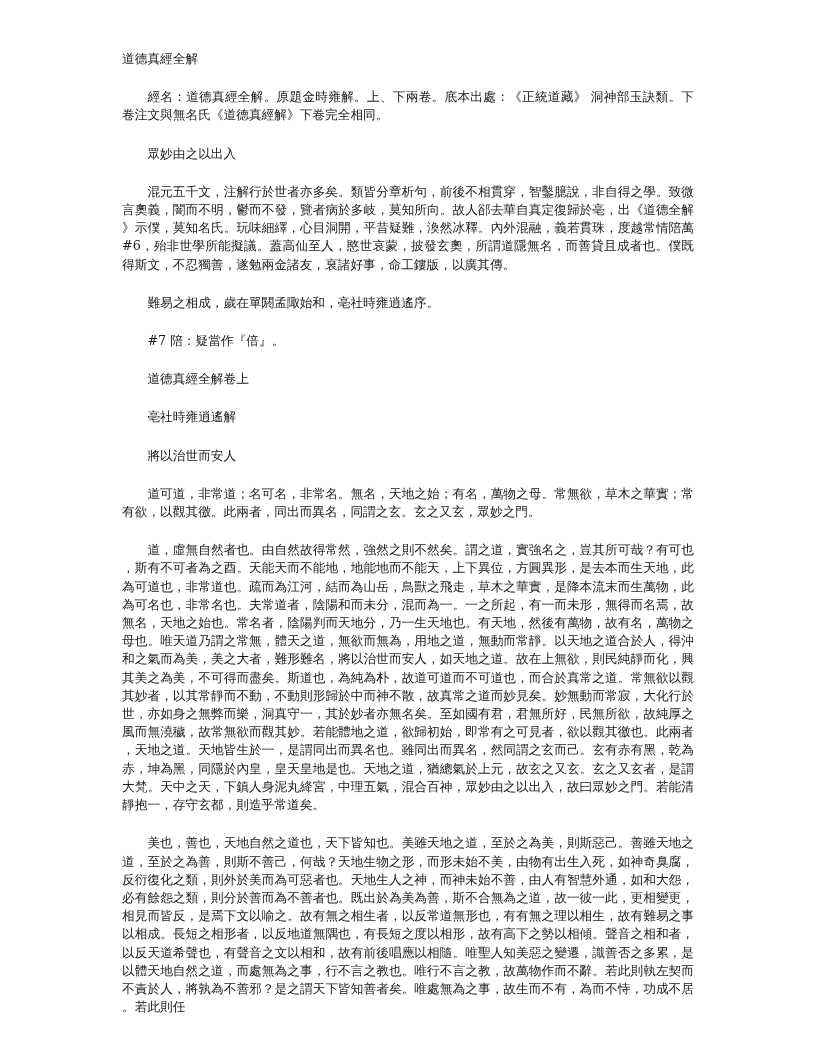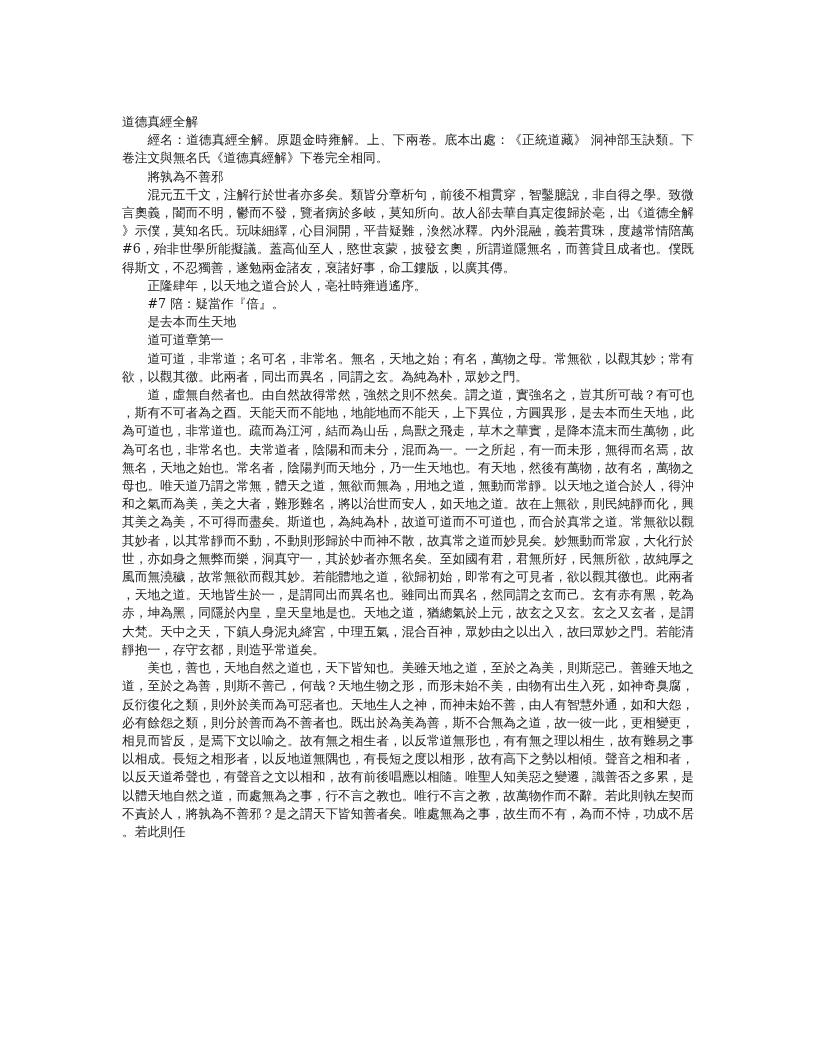--- a/index.html
+++ b/index.html
@@ -12,21 +12,21 @@
     height: 1056px;
     font-family: "DejaVu Serif", "Liberation Serif", serif;
     color: #000000;
     overflow: hidden;
   }
   .page {
     position: relative;
     width: 816px;
     height: 1056px;
     box-sizing: border-box;
-    padding: 113px 122px 0 122px;
+    padding: 50px 122px 0 122px;
     background: #ffffff;
   }
   .doc-body {
     width: 572px;
     font-size: 12.7px;
     line-height: 18.2px;
     color: #1a1a1a;
     letter-spacing: 0;
   }
   
@@ -36,39 +36,41 @@
     text-align: justify;
     text-justify: inter-character;
     text-align-last: left;
     word-break: break-all;
     line-break: anywhere;
     overflow-wrap: anywhere;
     hanging-punctuation: allow-end;
   }
   .indent {
     text-indent: 25.4px; 
+    margin-top: 20px;
   }
   .noindent {
     text-indent: 0;
   }
   
   .short {
     text-align: left;
   }
 </style>
 </head>
 <body>
 
 <div class="page">
   <div class="doc-body" id="doc-body">
       <p class="para noindent short">道德真經全解</p>
       <p class="para indent">經名：道德真經全解。原題金時雍解。上、下兩卷。底本出處：《正統道藏》 洞神部玉訣類。下卷注文與無名氏《道德真經解》下卷完全相同。</p>
-      <p class="para indent short">將孰為不善邪</p>
+      <p class="para indent short">眾妙由之以出入</p>
       <p class="para indent">混元五千文，注解行於世者亦多矣。類皆分章析句，前後不相貫穿，智鑿臆說，非自得之學。致微言奧義，闇而不明，鬱而不發，覽者病於多岐，莫知所向。故人郤去華自真定復歸於亳，出《道德全解》示僕，莫知名氏。玩味細繹，心目洞開，平昔疑難，渙然冰釋。內外混融，義若貫珠，度越常情陪萬#6，殆非世學所能擬議。蓋高仙至人，愍世哀蒙，披發玄奧，所謂道隱無名，而善貸且成者也。僕既得斯文，不忍獨善，遂勉兩金諸友，裒諸好事，命工鏤版，以廣其傳。</p>
-      <p class="para indent short">正隆肆年，以天地之道合於人，亳社時雍逍遙序。</p>
+      <p class="para indent short">難易之相成，歲在單閼孟陬始和，亳社時雍逍遙序。</p>
       <p class="para indent short">#7 陪：疑當作『倍』。</p>
-      <p class="para indent short">是去本而生天地</p>
-      <p class="para indent short">道可道章第一</p>
-      <p class="para indent">道可道，非常道；名可名，非常名。無名，天地之始；有名，萬物之母。常無欲，以觀其妙；常有欲，以觀其徼。此兩者，同出而異名，同謂之玄。為純為朴，眾妙之門。</p>
+      <p class="para indent short">道德真經全解卷上</p>
+      <p class="para indent short">亳社時雍逍遙解</p>
+      <p class="para indent short">將以治世而安人</p>
+      <p class="para indent">道可道，非常道；名可名，非常名。無名，天地之始；有名，萬物之母。常無欲，草木之華實；常有欲，以觀其徼。此兩者，同出而異名，同謂之玄。玄之又玄，眾妙之門。</p>
       <p class="para indent">道，虛無自然者也。由自然故得常然，強然之則不然矣。謂之道，實強名之，豈其所可哉？有可也，斯有不可者為之酉。天能天而不能地，地能地而不能天，上下異位，方圓異形，是去本而生天地，此為可道也，非常道也。疏而為江河，結而為山岳，鳥獸之飛走，草木之華實，是降本流末而生萬物，此為可名也，非常名也。夫常道者，陰陽和而未分，混而為一。一之所起，有一而未形，無得而名焉，故無名，天地之始也。常名者，陰陽判而天地分，乃一生天地也。有天地，然後有萬物，故有名，萬物之母也。唯天道乃謂之常無，體天之道，無欲而無為，用地之道，無動而常靜。以天地之道合於人，得沖和之氣而為美，美之大者，難形難名，將以治世而安人，如天地之道。故在上無欲，則民純靜而化，興其美之為美，不可得而盡矣。斯道也，為純為朴，故道可道而不可道也，而合於真常之道。常無欲以觀其妙者，以其常靜而不動，不動則形歸於中而神不散，故真常之道而妙見矣。妙無動而常寂，大化行於世，亦如身之無弊而樂，洞真守一，其於妙者亦無名矣。至如國有君，君無所好，民無所欲，故純厚之風而無澆穢，故常無欲而觀其妙。若能體地之道，欲歸初始，即常有之可見者，欲以觀其徼也。此兩者，天地之道。天地皆生於一，是謂同出而異名也。雖同出而異名，然同謂之玄而己。玄有赤有黑，乾為赤，坤為黑，同隱於內皇，皇天皇地是也。天地之道，猶總氣於上元，故玄之又玄。玄之又玄者，是謂大梵。天中之天，下鎮人身泥丸絳宮，中理五氣，混合百神，眾妙由之以出入，故曰眾妙之門。若能清靜抱一，存守玄都，則造乎常道矣。</p>
       <p class="para indent">美也，善也，天地自然之道也，天下皆知也。美雖天地之道，至於之為美，則斯惡己。善雖天地之道，至於之為善，則斯不善己，何哉？天地生物之形，而形未始不美，由物有出生入死，如神奇臭腐，反衍復化之類，則外於美而為可惡者也。天地生人之神，而神未始不善，由人有智慧外通，如和大怨，必有餘怨之類，則分於善而為不善者也。既出於為美為善，斯不合無為之道，故一彼一此，更相變更，相見而皆反，是焉下文以喻之。故有無之相生者，以反常道無形也，有有無之理以相生，故有難易之事以相成。長短之相形者，以反地道無隅也，有長短之度以相形，故有高下之勢以相傾。聲音之相和者，以反天道希聲也，有聲音之文以相和，故有前後唱應以相隨。唯聖人知美惡之變遷，識善否之多累，是以體天地自然之道，而處無為之事，行不言之教也。唯行不言之教，故萬物作而不辭。若此則執左契而不責於人，將孰為不善邪？是之謂天下皆知善者矣。唯處無為之事，故生而不有，為而不恃，功成不居。若此則任</p>
     </div>
 </div>
 
 </body></html>

